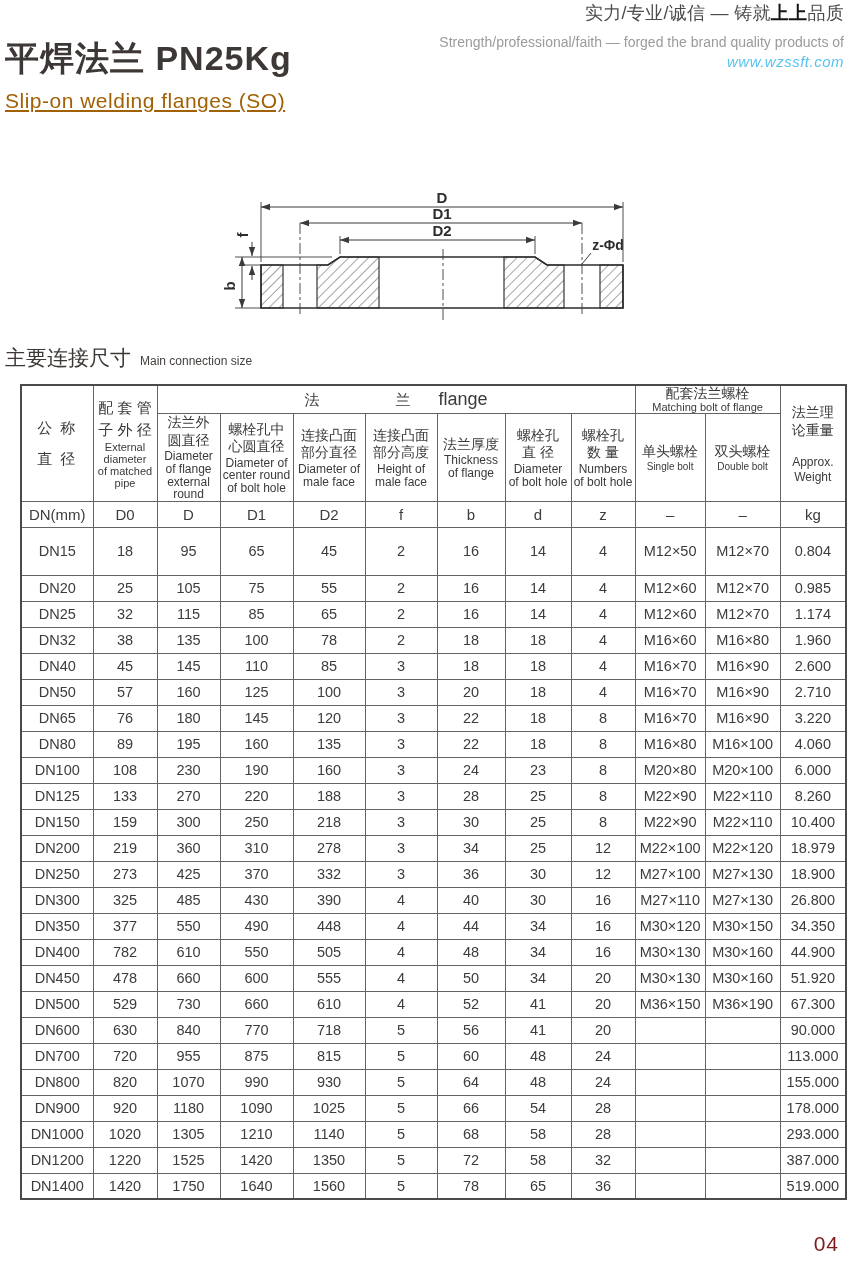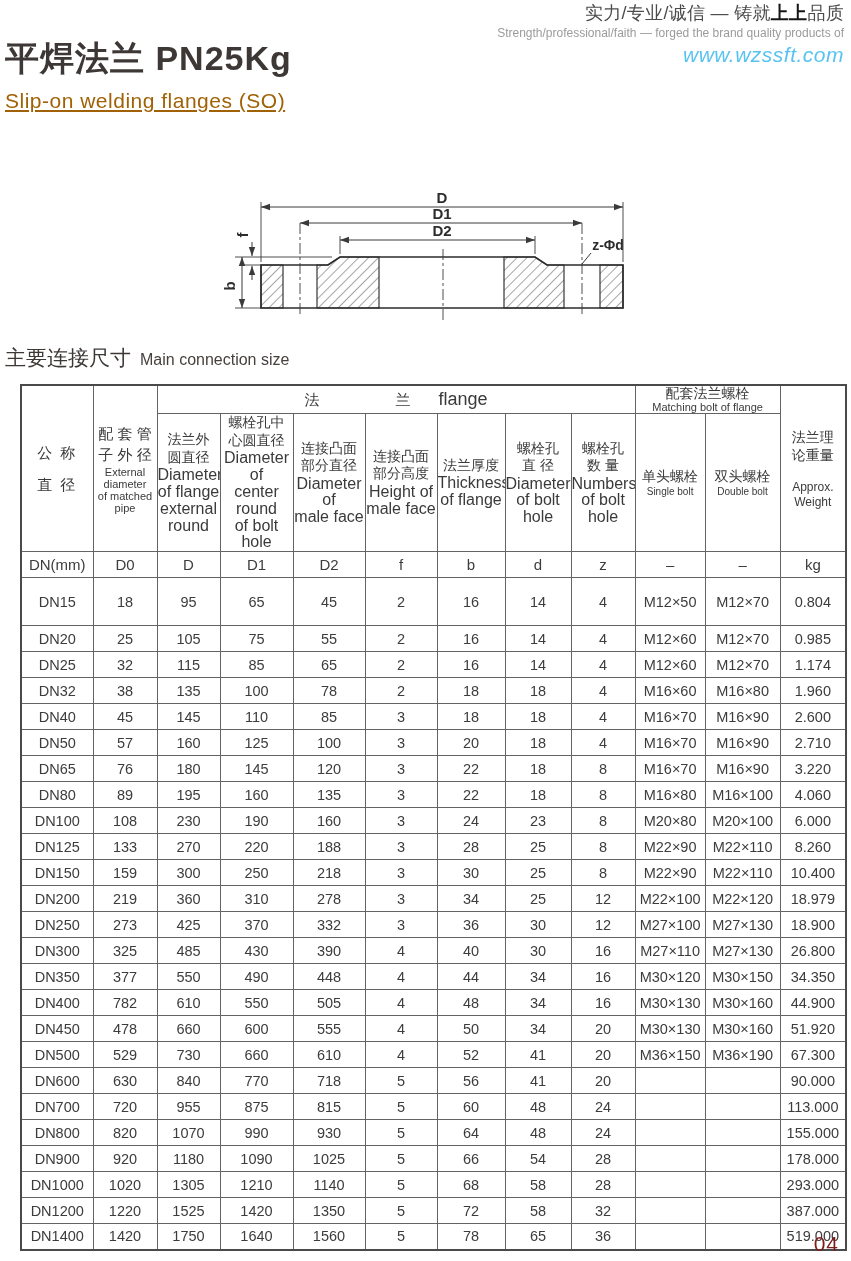--- a/index.html
+++ b/index.html
@@ -6,22 +6,22 @@
   html,body { margin:0; padding:0; }
   body {
     width:851px; height:1261px; position:relative; background:#ffffff;
     font-family:"Liberation Sans", sans-serif; color:#3a3a3a; overflow:hidden;
   }
 
   
   .brand { position:absolute; top:3px; right:7px; text-align:right; line-height:1.15; }
   .brand .slogan-cn { font-size:18px; color:#4c4c4c; letter-spacing:0.3px; }
   .brand .slogan-cn .bold { font-weight:bold; color:#141414; }
-  .brand .slogan-en { font-size:12px; color:#9b9b9b; margin-top:3px; }
-  .brand .url { font-size:21px; font-style:italic; color:#58c3f1; margin-top:3px; letter-spacing:0.5px; }
+  .brand .slogan-en { font-size:14px; color:#9b9b9b; margin-top:10px; }
+  .brand .url { font-size:15px; font-style:italic; color:#58c3f1; margin-top:3px; letter-spacing:0.5px; }
 
   
   .titles { position:absolute; left:5px; top:36px; }
   .title-cn { font-size:34px; font-weight:600; color:#3d3835; letter-spacing:1px; }
   .title-en { font-size:21px; color:#a16207; margin-top:7px; letter-spacing:0.5px;text-decoration:underline; }
 
   .section-title { position:absolute; left:5px; top:344px; font-size:21px; color:#3d3835; }
   .section-title .en { margin-left:9px; color:#46413e; }
 
   
@@ -35,21 +35,21 @@
     padding:0; font-weight:normal; color:#3a3a3a; overflow:hidden;
   }
   .spec-table { border:2px solid #4a4a4a; }
   .band1 th { height:28px; }
   .band2 th { height:68px; }
   .units td { height:26px; font-size:15px; color:#3d3d3d; }
   .spec-table tbody td { height:26px; font-size:14.5px; color:#3c3c3c; }
   .spec-table tbody tr:first-child td { height:48px; }
 
   .cn  { font-size:14px; white-space:pre-line; line-height:1.25; }
-  .en  { font-size:16px; white-space:pre-line; line-height:1.05; margin-top:1px; }
+  .en  { font-size:12px; white-space:pre-line; line-height:1.05; margin-top:1px; }
   .tall .cn { font-size:15px; line-height:1.45; }
   .tall .en { font-size:11px; line-height:1.08; }
   .dn-col .cn { font-size:15px; line-height:2.1; letter-spacing:2px; }
   .weight-col .cn { font-size:14px; line-height:1.3; }
   .weight-col .en { font-size:12px; line-height:1.2; margin-top:16px; }
 
   .flange-group { display:flex; justify-content:center; align-items:baseline; font-size:15px; }
   .flange-group .g2 { margin-left:76px; }
   .flange-group .g3 { margin-left:28px; font-size:18px; }
   .bolt-group .cn { font-size:14px; line-height:1.1; }

